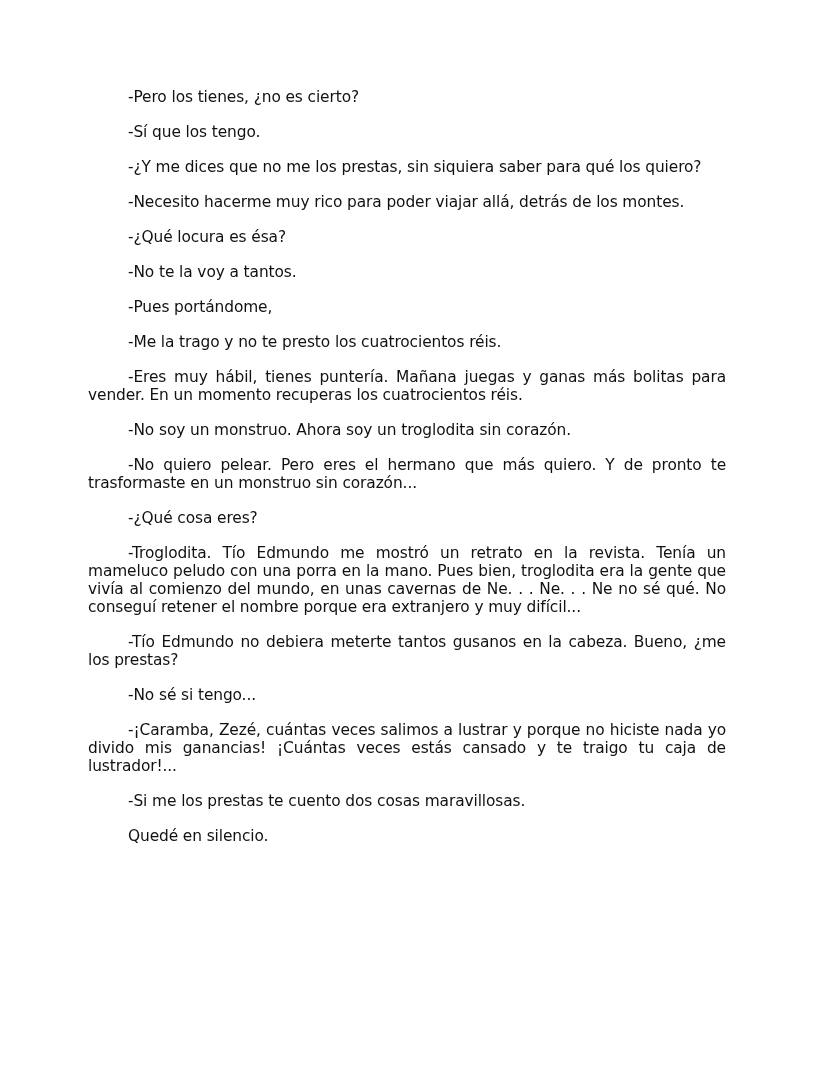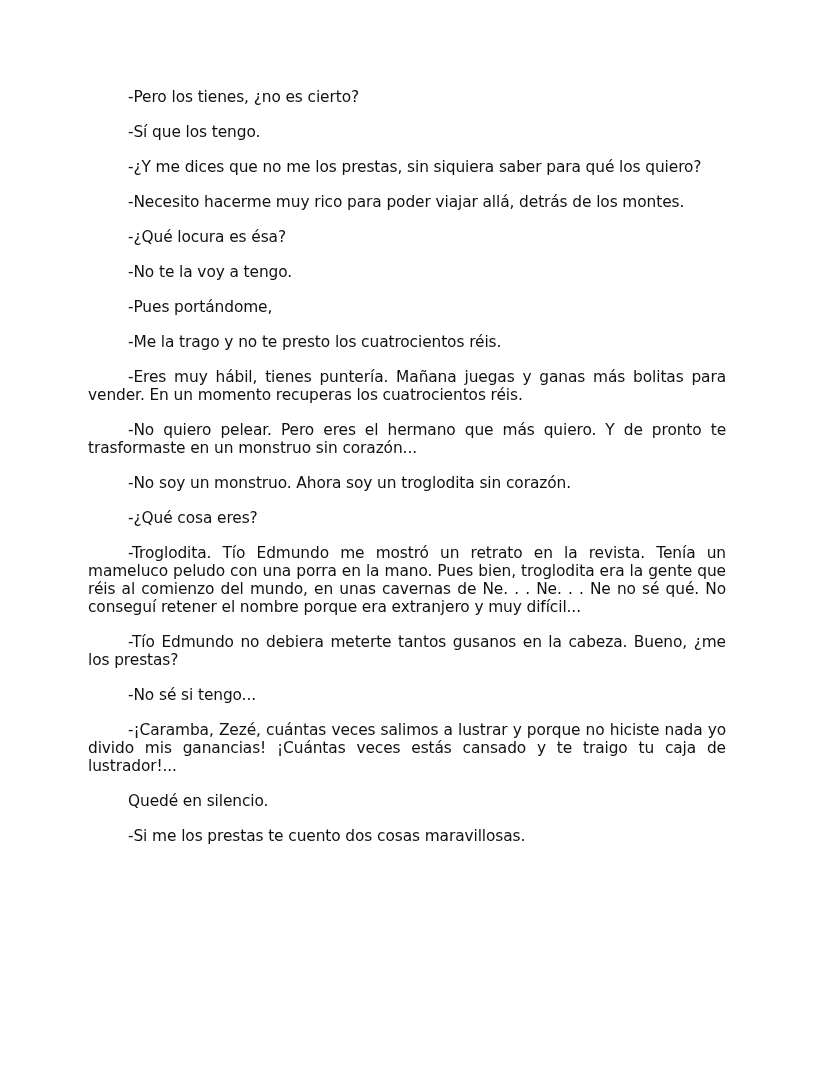--- a/index.html
+++ b/index.html
@@ -23,26 +23,26 @@
 </style>
 </head>
 <body>
 
 <div class="page">
   <p class="para">-Pero los tienes, ¿no es cierto?</p>
   <p class="para">-Sí que los tengo.</p>
   <p class="para">-¿Y me dices que no me los prestas, sin siquiera saber para qué los quiero?</p>
   <p class="para">-Necesito hacerme muy rico para poder viajar allá, detrás de los montes.</p>
   <p class="para">-¿Qué locura es ésa?</p>
-  <p class="para">-No te la voy a tengo.</p>
+  <p class="para">-No te la voy a tantos.</p>
   <p class="para">-Pues portándome,</p>
   <p class="para">-Me la trago y no te presto los cuatrocientos réis.</p>
   <p class="para">-Eres muy hábil, tienes puntería. Mañana juegas y ganas más bolitas para vender. En un momento recuperas los cuatrocientos réis.</p>
+  <p class="para">-No soy un monstruo. Ahora soy un troglodita sin corazón.</p>
   <p class="para">-No quiero pelear. Pero eres el hermano que más quiero. Y de pronto te trasformaste en un monstruo sin corazón...</p>
-  <p class="para">-No soy un monstruo. Ahora soy un troglodita sin corazón.</p>
   <p class="para">-¿Qué cosa eres?</p>
-  <p class="para">-Troglodita. Tío Edmundo me mostró un retrato en la revista. Tenía un mameluco peludo con una porra en la mano. Pues bien, troglodita era la gente que réis al comienzo del mundo, en unas cavernas de Ne. . . Ne. . . Ne no sé qué. No conseguí retener el nombre porque era extranjero y muy difícil...</p>
+  <p class="para">-Troglodita. Tío Edmundo me mostró un retrato en la revista. Tenía un mameluco peludo con una porra en la mano. Pues bien, troglodita era la gente que vivía al comienzo del mundo, en unas cavernas de Ne. . . Ne. . . Ne no sé qué. No conseguí retener el nombre porque era extranjero y muy difícil...</p>
   <p class="para">-Tío Edmundo no debiera meterte tantos gusanos en la cabeza. Bueno, ¿me los prestas?</p>
   <p class="para">-No sé si tengo...</p>
   <p class="para">-¡Caramba, Zezé, cuántas veces salimos a lustrar y porque no hiciste nada yo divido mis ganancias! ¡Cuántas veces estás cansado y te traigo tu caja de lustrador!...</p>
+  <p class="para">-Si me los prestas te cuento dos cosas maravillosas.</p>
   <p class="para">Quedé en silencio.</p>
-  <p class="para">-Si me los prestas te cuento dos cosas maravillosas.</p>
 </div>
 
 </body></html>

